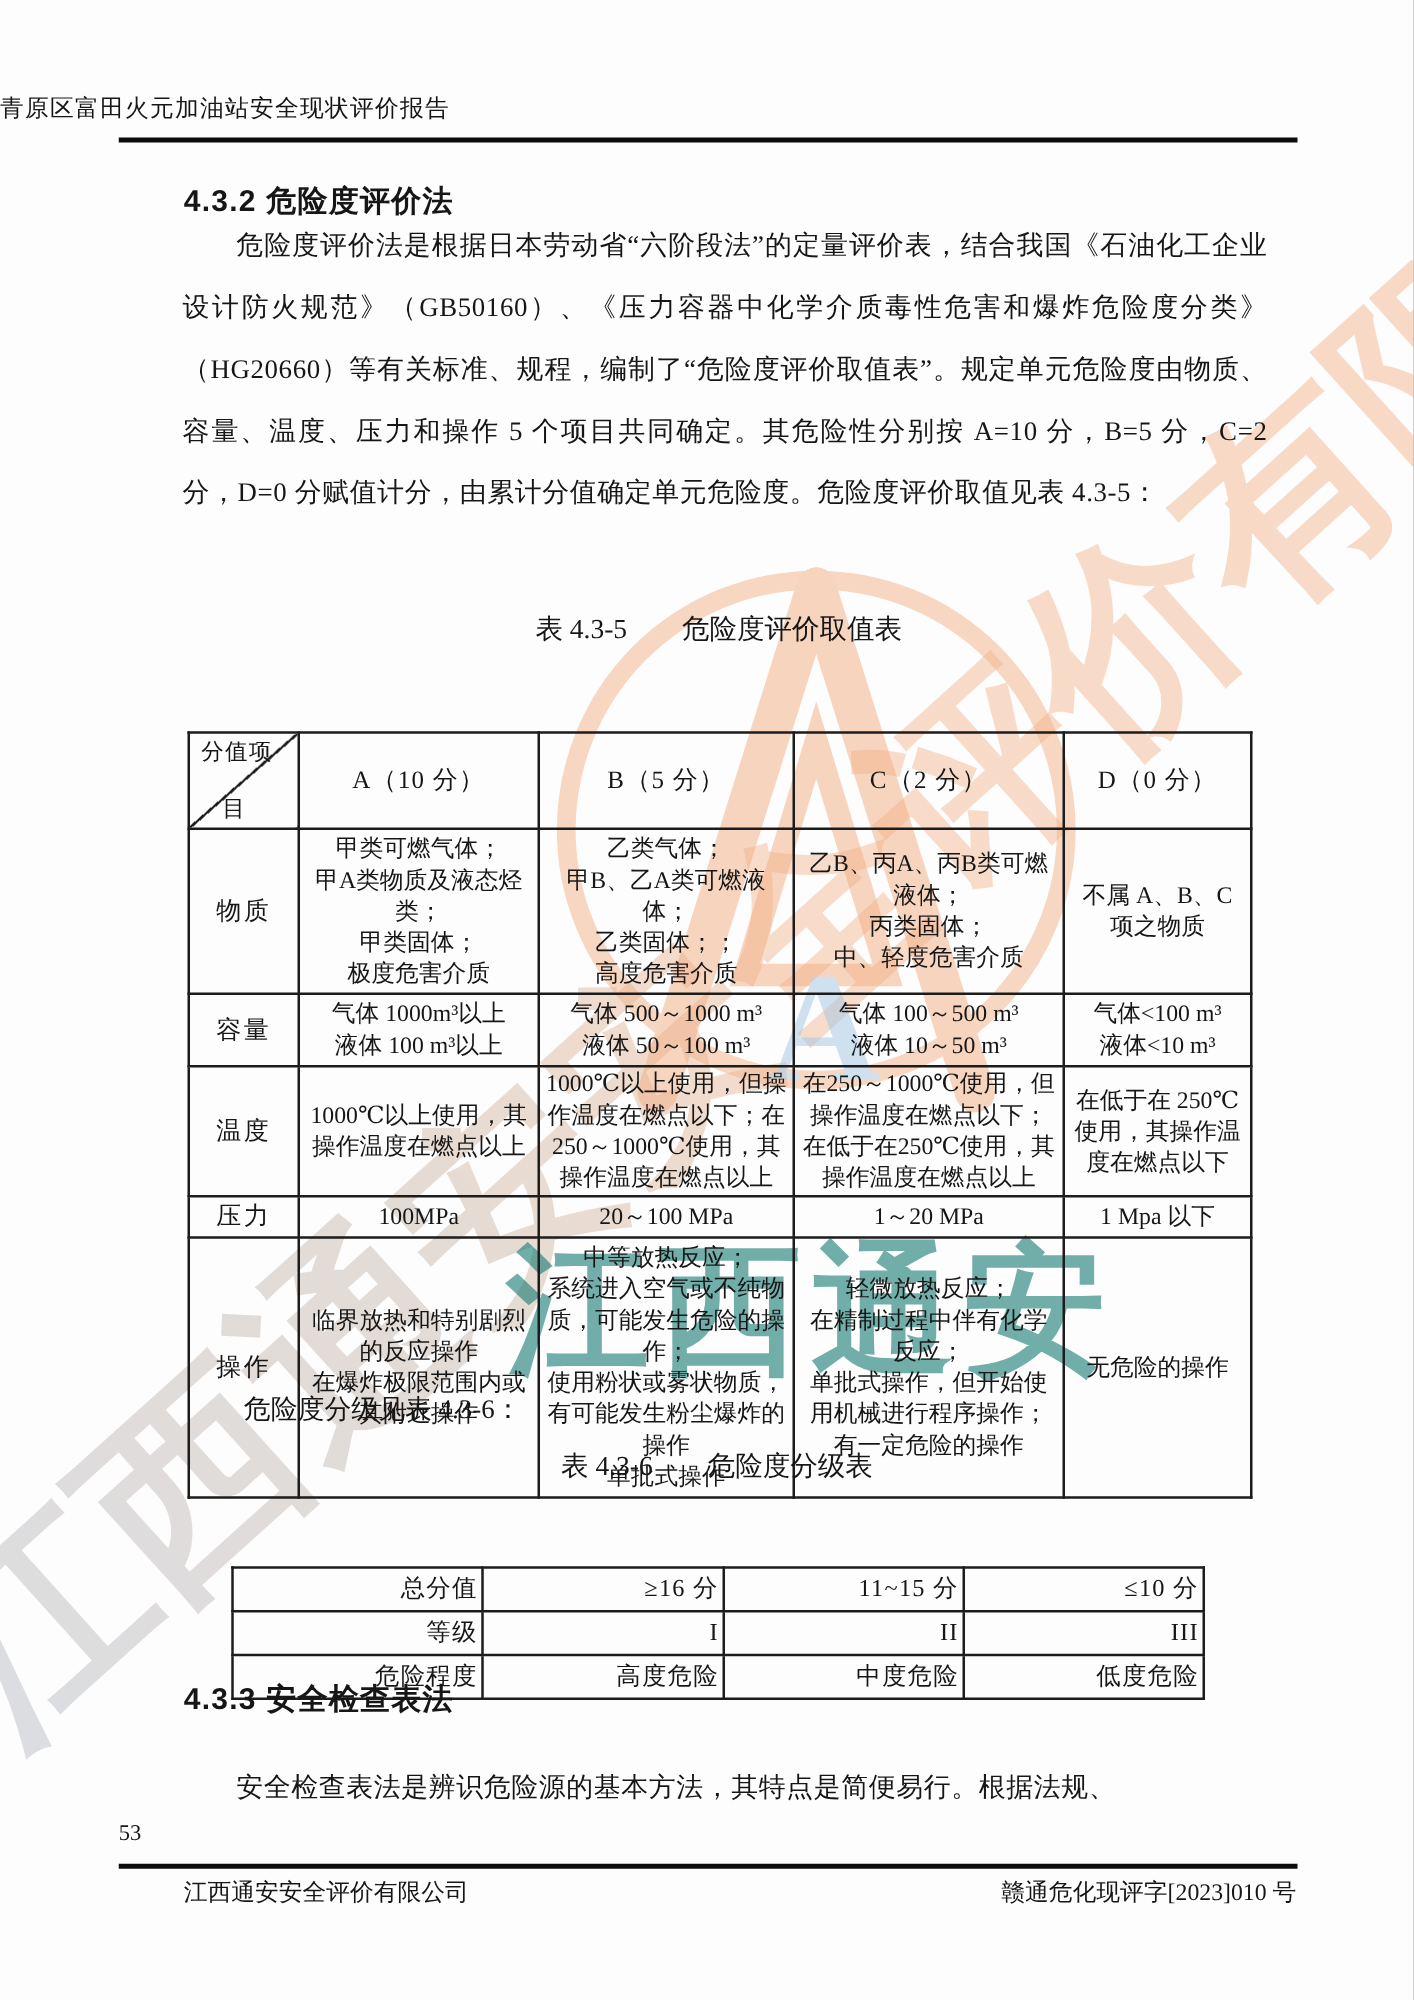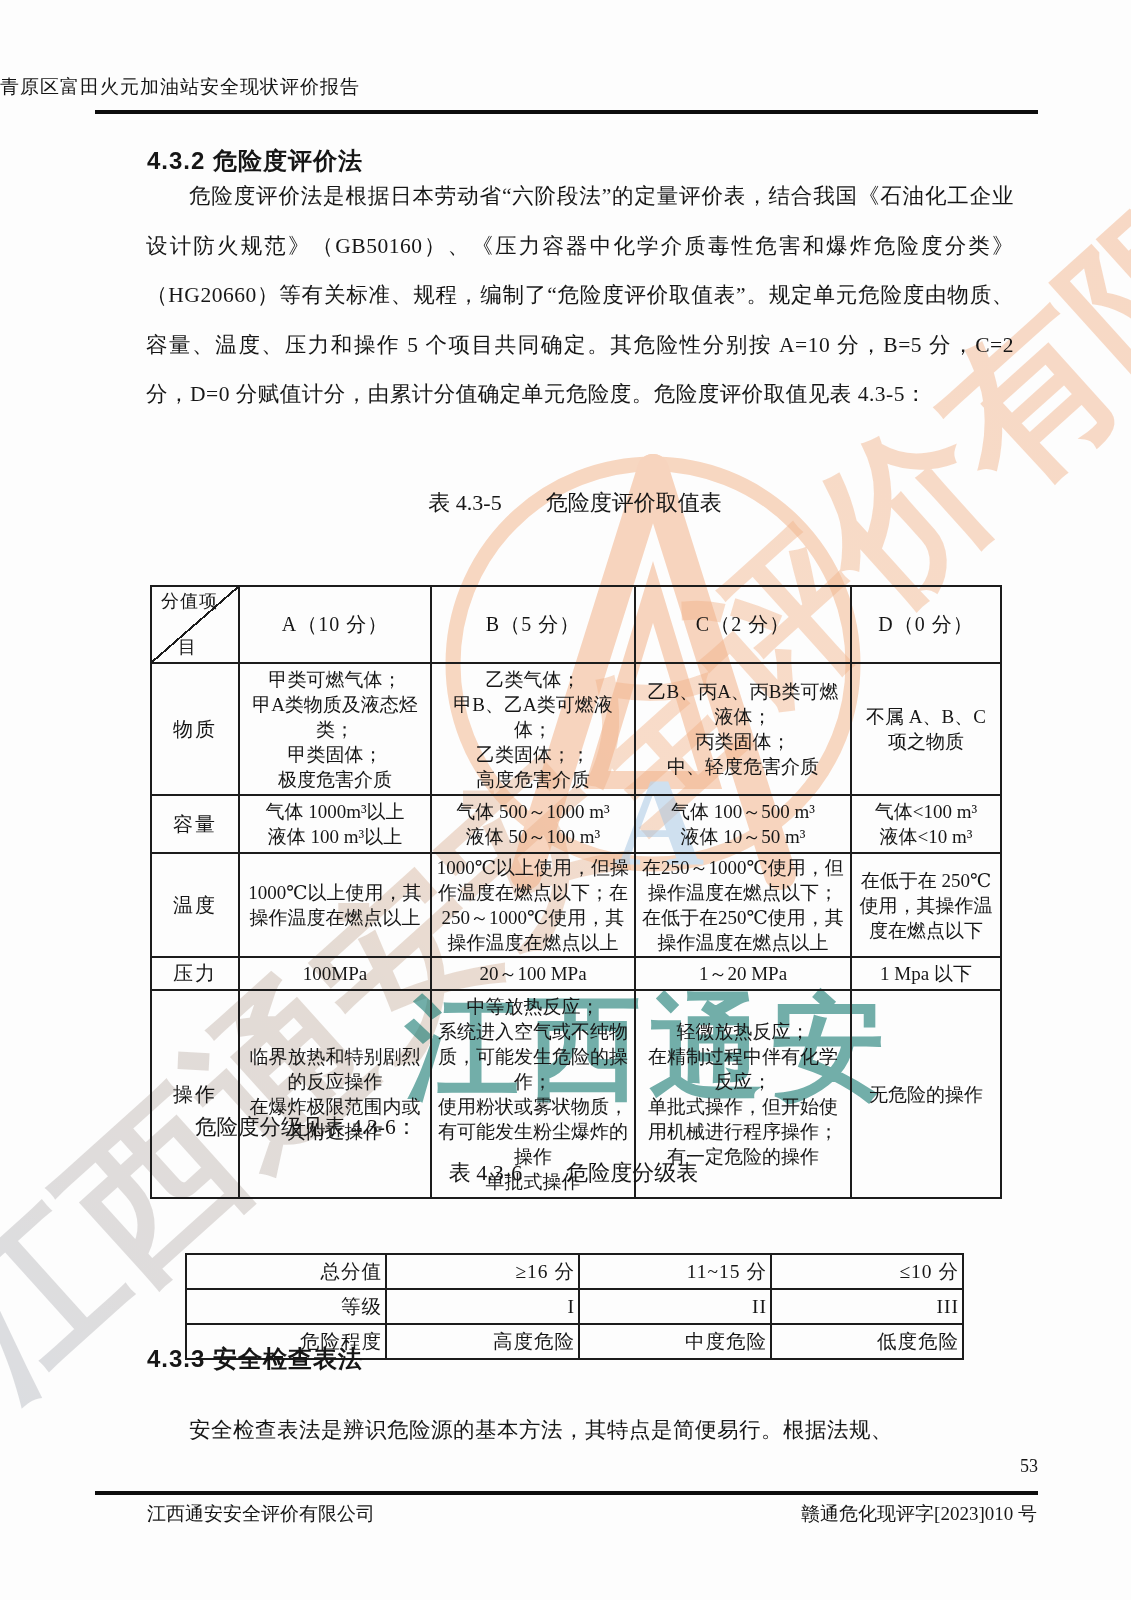--- a/index.html
+++ b/index.html
@@ -25,21 +25,21 @@
     left:405px; top:972px; font-size:114px; font-weight:bold;
     letter-spacing:8px; color:#0f766e; opacity:0.58;
   }
 
   
   .doc-header-title { position:absolute; z-index:2; top:74px; left:0; width:100%;
     text-align:left; font-size:19px; letter-spacing:1px; }
   .header-rule { position:absolute; z-index:2; top:110px; left:95px; width:943px;
     height:4px; background:#0d0d0d; }
   .page-number { position:absolute; z-index:2; top:1456px; left:95px; width:943px;
-    text-align:right; font-size:18px; }
+    text-align:left; font-size:18px; }
   .footer-rule { position:absolute; z-index:2; top:1491px; left:95px; width:943px;
     height:4px; background:#0d0d0d; }
   .footer-row { position:absolute; z-index:2; top:1501px; left:147px; width:890px;
     display:flex; justify-content:space-between; font-size:19px; }
 
   
   .sec-heading { position:absolute; z-index:2; left:147px;
     font-family:"Liberation Sans","DejaVu Sans",sans-serif;
     font-weight:bold; font-size:24px; letter-spacing:1px;margin-top:12px; }
   .sec-432 { top:133px; }

